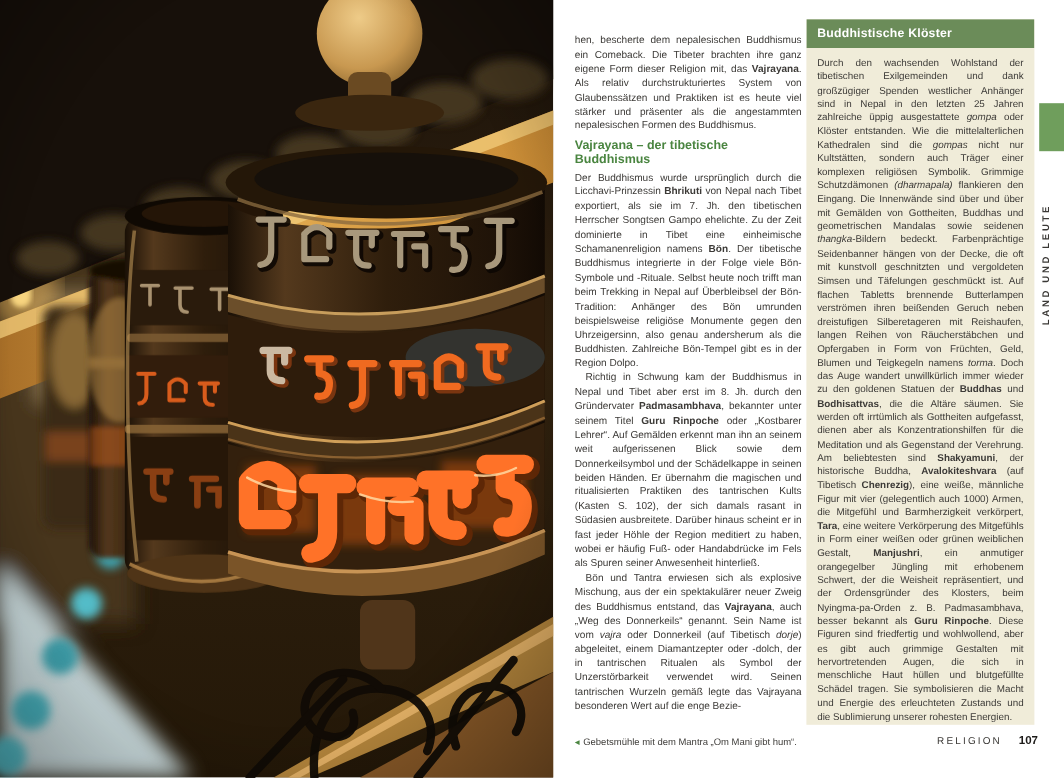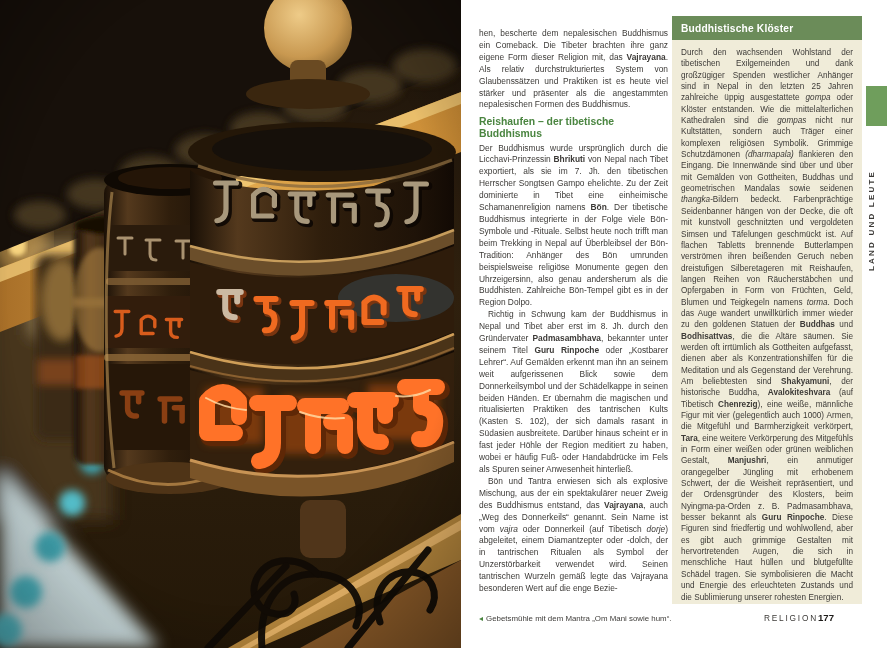--- a/index.html
+++ b/index.html
@@ -41,22 +41,22 @@
 
   
   .caption{
     position:absolute;left:479px;top:614px;width:250px;
     font-size:7.9px;line-height:9.5px;color:#3e3c39;white-space:nowrap;
   }
   .caption .arrow{color:#4a8540;margin-right:3px;font-size:8px;}
 
   
   .footer{
-    position:absolute;top:612px;left:644px;width:190px;
-    display:flex;justify-content:flex-end;align-items:baseline;
+    position:absolute;top:612px;left:675px;width:190px;
+    display:flex;justify-content:flex-end;align-items:baseline;gap:14px;
   }
   .footer .section{font-size:8.3px;letter-spacing:1.8px;color:#3c3a37;}
   .footer .pagenum{font-size:9.6px;font-weight:700;color:#1d1b19;}
 
   
   .side-tab-square{
     position:absolute;left:866px;top:86px;width:21px;height:40px;background:#6f9e5c;
   }
   .side-tab-label{
     position:absolute;left:867px;top:131px;height:140px;
@@ -316,40 +316,40 @@
         <path d="M348 648 L428 550"></path>
     </g>
 
     <rect width="461" height="648" fill="url(#vig)"></rect>
   </svg>
 
   <div class="article">
     <div>
         <p class="para"><span>hen, bescherte dem nepalesischen Buddhismus ein Comeback. Die Tibeter brachten ihre ganz eigene Form dieser Religion mit, das </span><span class="b">Vajrayana</span><span>. Als relativ durchstrukturiertes System von Glaubenssätzen und Praktiken ist es heute viel stärker und präsenter als die angestammten nepalesischen Formen des Buddhismus.</span></p>
       </div>
-    <h2 class="section-heading">Reishaufen – der tibetische Buddhismus</h2>
+    <h2 class="section-heading">Vajrayana – der tibetische Buddhismus</h2>
     <div>
         <p class="para"><span>Der Buddhismus wurde ursprünglich durch die Licchavi-Prinzessin </span><span class="b">Bhrikuti</span><span> von Nepal nach Tibet exportiert, als sie im 7. Jh. den tibetischen Herrscher Songtsen Gampo ehelichte. Zu der Zeit dominierte in Tibet eine einheimische Schamanenreligion namens </span><span class="b">Bön</span><span>. Der tibetische Buddhismus integrierte in der Folge viele Bön-Symbole und -Rituale. Selbst heute noch trifft man beim Trekking in Nepal auf Überbleibsel der Bön-Tradition: Anhänger des Bön umrunden beispielsweise religiöse Monumente gegen den Uhrzeigersinn, also genau andersherum als die Buddhisten. Zahlreiche Bön-Tempel gibt es in der Region Dolpo.</span></p>
         <p class="para indent"><span>Richtig in Schwung kam der Buddhismus in Nepal und Tibet aber erst im 8. Jh. durch den Gründervater </span><span class="b">Padmasambhava</span><span>, bekannter unter seinem Titel </span><span class="b">Guru Rinpoche</span><span> oder „Kostbarer Lehrer“. Auf Gemälden erkennt man ihn an seinem weit aufgerissenen Blick sowie dem Donnerkeilsymbol und der Schädelkappe in seinen beiden Händen. Er übernahm die magischen und ritualisierten Praktiken des tantrischen Kults (Kasten S. 102), der sich damals rasant in Südasien ausbreitete. Darüber hinaus scheint er in fast jeder Höhle der Region meditiert zu haben, wobei er häufig Fuß- oder Handabdrücke im Fels als Spuren seiner Anwesenheit hinterließ.</span></p>
         <p class="para indent"><span>Bön und Tantra erwiesen sich als explosive Mischung, aus der ein spektakulärer neuer Zweig des Buddhismus entstand, das </span><span class="b">Vajrayana</span><span>, auch „Weg des Donnerkeils“ genannt. Sein Name ist vom </span><span class="i">vajra</span><span> oder Donnerkeil (auf Tibetisch </span><span class="i">dorje</span><span>) abgeleitet, einem Diamantzepter oder -dolch, der in tantrischen Ritualen als Symbol der Unzerstörbarkeit verwendet wird. Seinen tantrischen Wurzeln gemäß legte das Vajrayana besonderen Wert auf die enge Bezie-</span></p>
       </div>
   </div>
 
   <div class="caption">
-    <span class="arrow">◂</span><span>Gebetsmühle mit dem Mantra „Om Mani sowie hum“.</span>
+    <span class="arrow">◂</span><span>Gebetsmühle mit dem Mantra „Om Mani gibt hum“.</span>
   </div>
 
   <div class="info-box">
     <div class="info-box-header">Buddhistische Klöster</div>
     <div class="info-box-body">
         <p class="para"><span>Durch den wachsenden Wohlstand der tibetischen Exilgemeinden und dank großzügiger Spenden westlicher Anhänger sind in Nepal in den letzten 25 Jahren zahlreiche üppig ausgestattete </span><span class="i">gompa</span><span> oder Klöster entstanden. Wie die mittelalterlichen Kathedralen sind die </span><span class="i">gompas</span><span> nicht nur Kultstätten, sondern auch Träger einer komplexen religiösen Symbolik. Grimmige Schutzdämonen </span><span class="i">(dharmapala)</span><span> flankieren den Eingang. Die Innenwände sind über und über mit Gemälden von Gottheiten, Buddhas und geometrischen Mandalas sowie seidenen </span><span class="i">thangka</span><span>-Bildern bedeckt. Farbenprächtige Seidenbanner hängen von der Decke, die oft mit kunstvoll geschnitzten und vergoldeten Simsen und Täfelungen geschmückt ist. Auf flachen Tabletts brennende Butterlampen verströmen ihren beißenden Geruch neben dreistufigen Silberetageren mit Reishaufen, langen Reihen von Räucherstäbchen und Opfergaben in Form von Früchten, Geld, Blumen und Teigkegeln namens </span><span class="i">torma</span><span>. Doch das Auge wandert unwillkürlich immer wieder zu den goldenen Statuen der </span><span class="b">Buddhas</span><span> und </span><span class="b">Bodhisattvas</span><span>, die die Altäre säumen. Sie werden oft irrtümlich als Gottheiten aufgefasst, dienen aber als Konzentrationshilfen für die Meditation und als Gegenstand der Verehrung. Am beliebtesten sind </span><span class="b">Shakyamuni</span><span>, der historische Buddha, </span><span class="b">Avalokiteshvara</span><span> (auf Tibetisch </span><span class="b">Chenrezig</span><span>), eine weiße, männliche Figur mit vier (gelegentlich auch 1000) Armen, die Mitgefühl und Barmherzigkeit verkörpert, </span><span class="b">Tara</span><span>, eine weitere Verkörperung des Mitgefühls in Form einer weißen oder grünen weiblichen Gestalt, </span><span class="b">Manjushri</span><span>, ein anmutiger orangegelber Jüngling mit erhobenem Schwert, der die Weisheit repräsentiert, und der Ordensgründer des Klosters, beim Nyingma-pa-Orden z. B. Padmasambhava, besser bekannt als </span><span class="b">Guru Rinpoche</span><span>. Diese Figuren sind friedfertig und wohlwollend, aber es gibt auch grimmige Gestalten mit hervortretenden Augen, die sich in menschliche Haut hüllen und blutgefüllte Schädel tragen. Sie symbolisieren die Macht und Energie des erleuchteten Zustands und die Sublimierung unserer rohesten Energien.</span></p>
       </div>
   </div>
 
   <div class="footer">
     <span class="section">RELIGION</span>
-    <span class="pagenum">177</span>
+    <span class="pagenum">107</span>
   </div>
 
   <div class="side-tab-square"></div>
   <div class="side-tab-label">LAND UND LEUTE</div>
 
 </div>
 
 </body></html>

